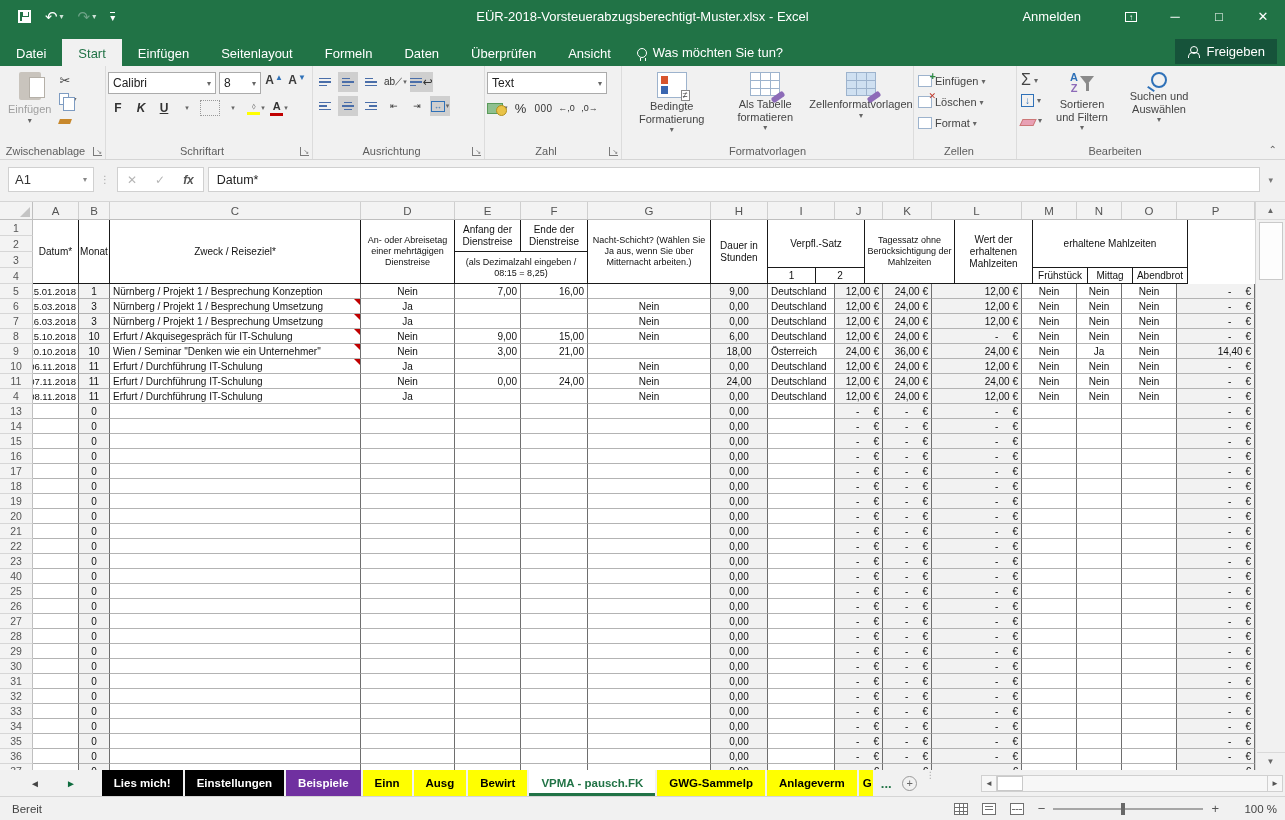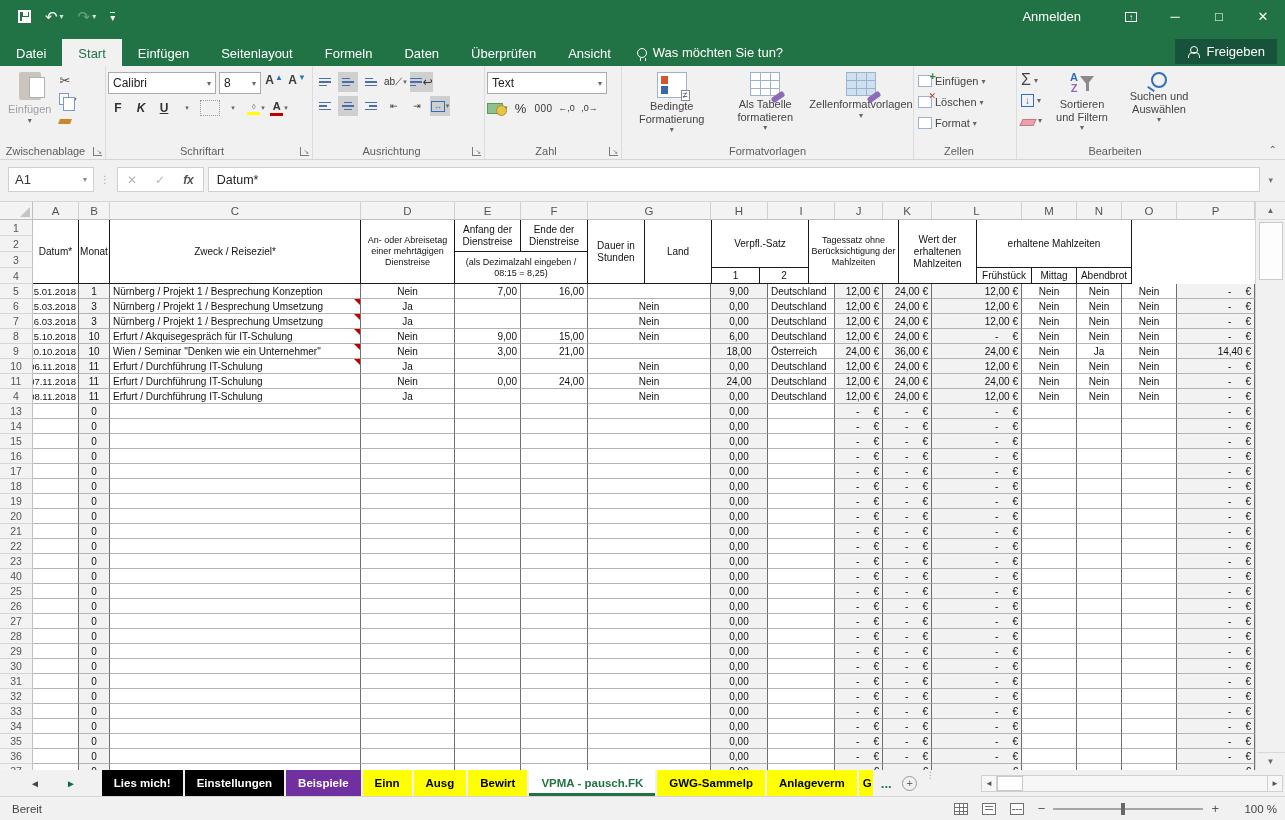--- a/index.html
+++ b/index.html
@@ -166,20 +166,21 @@
 </head>
 <body>
 
 <div class="titlebar">
   <div class="qat">
     <span class="floppy"></span>
     <span class="qbtn">↶<span class="dd">▾</span></span>
     <span class="qbtn disabled">↷<span class="dd">▾</span></span>
     <span class="qat-custom">▾</span>
   </div>
+  <div class="title-text">EÜR-2018-Vorsteuerabzugsberechtigt-Muster.xlsx  -  Excel</div>
   <div class="tb-right">
     <span class="signin">Anmelden</span>
     <span class="winbtn">
         <span class="ribbon-display">↑</span>
       </span>
     <span class="winbtn">─</span>
     <span class="winbtn">□</span>
     <span class="winbtn">✕</span>
   </div>
 </div>
@@ -495,25 +496,25 @@
         <div class="hblock" style="width: 94px;">
           <div class="hcell small" style="height: 64px;">An- oder Abreisetag einer mehrtägigen Dienstreise</div>
         </div>
         <div class="hblock" style="width: 133px;">
           <div style="display: flex;">
             <div class="hcell" style="height: 32px; width: 66px;">Anfang der Dienstreise</div>
             <div class="hcell" style="height: 32px; width: 67px; text-align: center;">Ende der Dienstreise</div>
           </div>
           <div class="hcell small" style="height: 32px;">(als Dezimalzahl eingeben / 08:15 = 8,25)</div>
         </div>
+        <div class="hblock" style="width: 123px;">
+          <div class="hcell small" style="height: 64px;">Nacht-Schicht? (Wählen Sie Ja aus, wenn Sie über Mitternacht arbeiten.)</div>
+        </div>
         <div class="hblock" style="width: 57px;">
           <div class="hcell" style="height: 64px;">Dauer in Stunden</div>
-        </div>
-        <div class="hblock" style="width: 67px;">
-          <div class="hcell" style="height: 64px;">Land</div>
         </div>
         <div class="hblock" style="width: 97px;">
           <div class="hcell" style="height: 48px;">Verpfl.-Satz</div>
           <div style="display: flex;">
             <div class="hcell" style="height: 16px; width: 48px;">1</div>
             <div class="hcell" style="height: 16px; width: 49px;">2</div>
           </div>
         </div>
         <div class="hblock" style="width: 90px;">
           <div class="hcell small" style="height: 64px;">Tagessatz ohne Berücksichtigung der Mahlzeiten</div>

